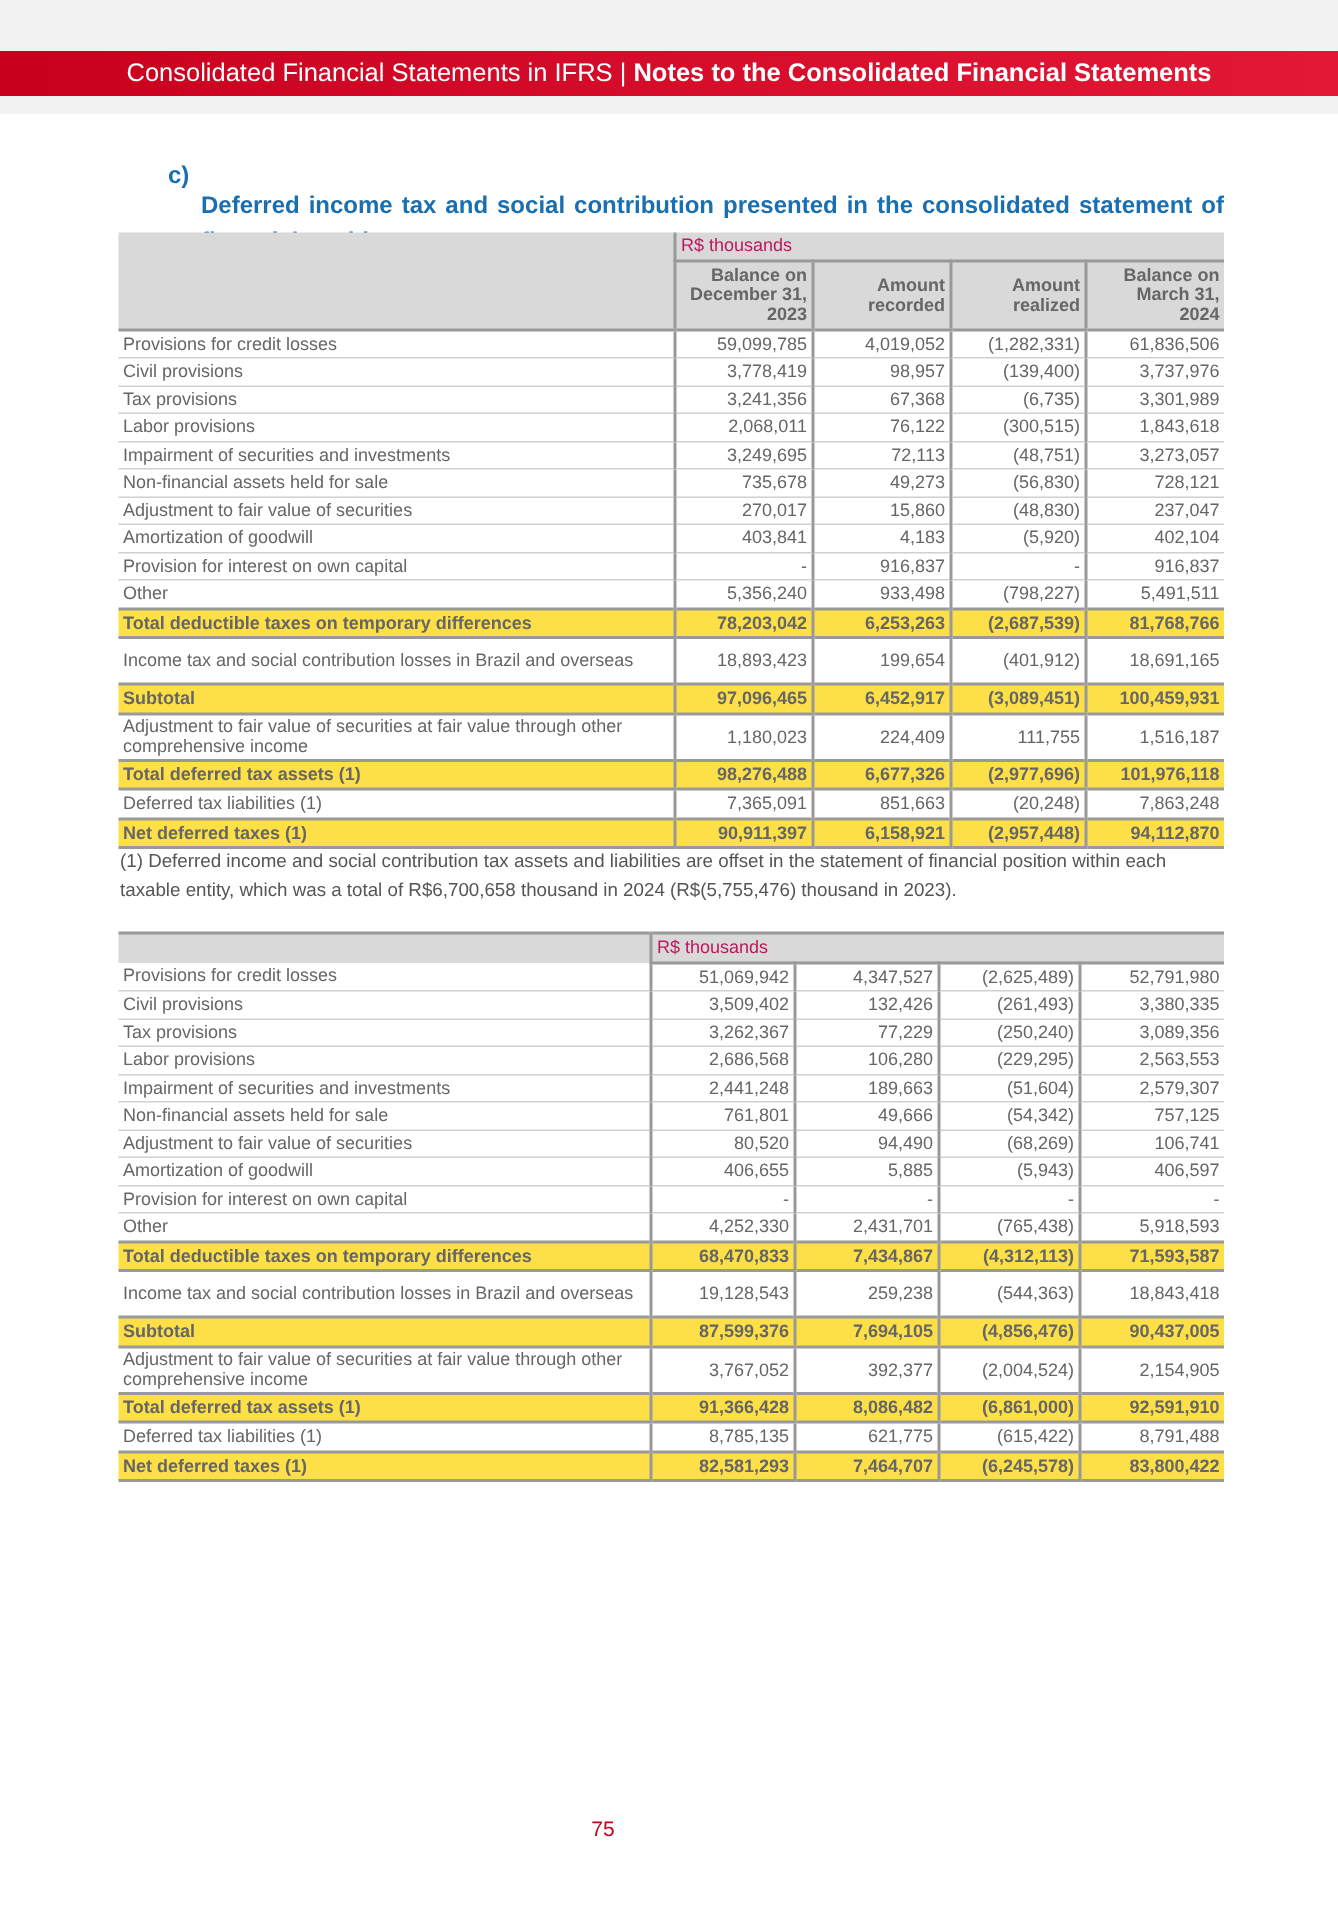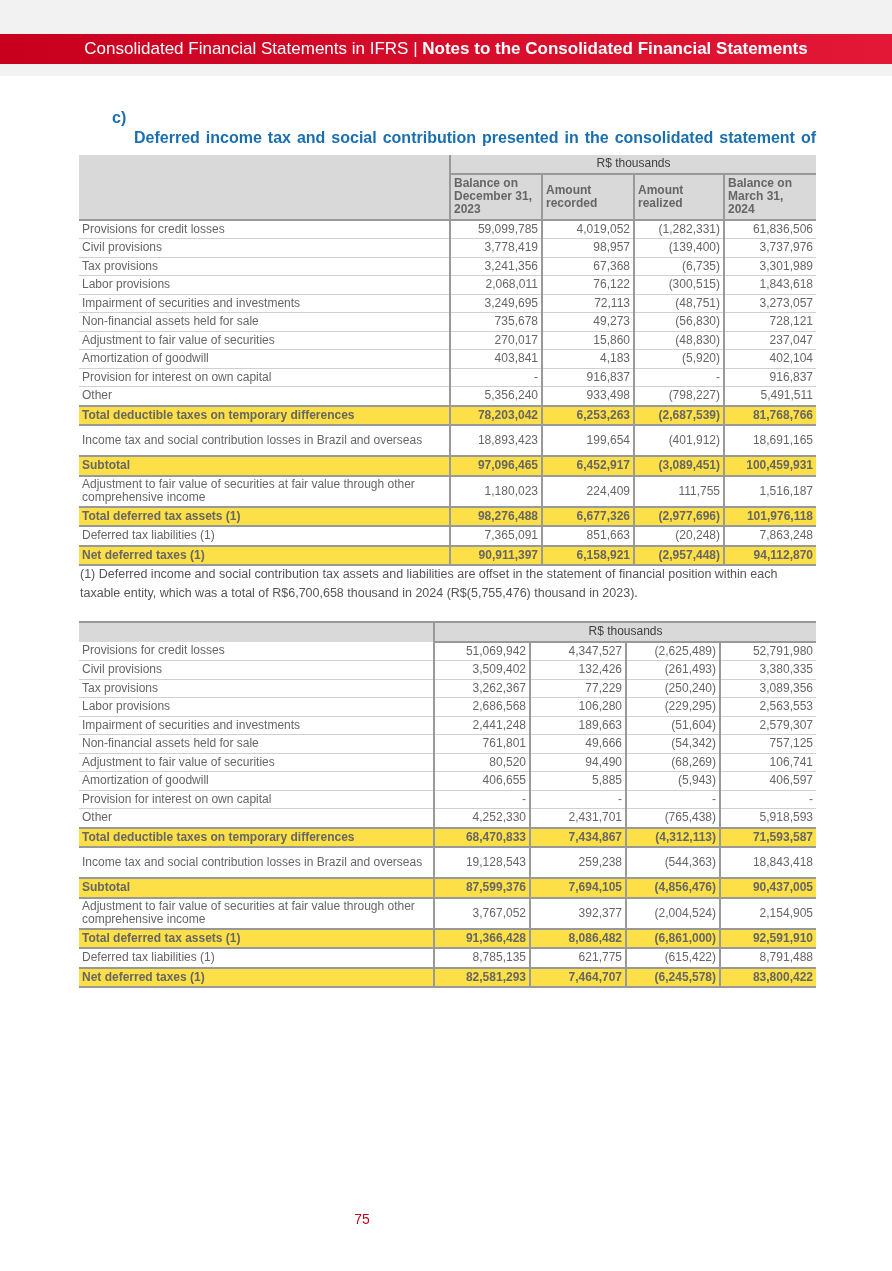--- a/index.html
+++ b/index.html
@@ -7,31 +7,31 @@
   .topstrip { position:absolute; left:0; top:0; width:892px; height:34px; background:#f2f2f2; }
   .banner { position:absolute; left:0; top:34px; width:892px; height:40px; background:linear-gradient(90deg,#c8001e,#e31837); color:#fff; font-size:17px; line-height:30px; text-align:center; white-space:nowrap; }
   .banner b { font-weight:bold; }
   .substrip { position:absolute; left:0; top:64px; width:892px; height:12px; background:#f2f2f2; }
   .title { position:absolute; left:112px; top:106px; width:704px; color:#1a6fb0; font-weight:bold; font-size:16px; line-height:24px; }
   .title .lbl { position:absolute; left:0; top:0; }
   .title .txt { margin-left:22px; display:block; text-align:justify; text-align-last:left;margin-top:20px; }
   table { position:absolute; left:79px; width:737px; border-collapse:collapse; font-size:12px; color:#666; table-layout:fixed; }
   td, th { padding:0 3px; height:17.5px; line-height:13px; border-bottom:1px solid #d0d0d0; }
   th { font-weight:bold; background:#d9d9d9; color:#666; }
-  .unitrow td { background:#d9d9d9; text-align:center; font-size:12px; color:#404040; border-bottom:2px solid #999; }
-  .hdr th { border-left:2px solid #999; text-align:left; font-size:12px; height:44px; }
+  .unitrow td { background:#d9d9d9; text-align:left; font-size:12px; color:#be185d; border-bottom:2px solid #999; }
+  .hdr th { border-left:2px solid #999; text-align:right; font-size:12px; height:44px; }
   .hdr th.blank { border-left:none; }
   .hdr { border-bottom:2px solid #999; }
   .hdr th { border-bottom:2px solid #999; }
   td.num { text-align:right; border-left:2px solid #999; }
   td.lab { text-align:left; }
   tr.tot td { background:#fde047; font-weight:bold; border-top:2px solid #999; border-bottom:2px solid #999; }
   tr.two td { height:29px; }
   .footnote { position:absolute; left:80px; top:565px; width:740px; font-size:12.5px; line-height:19px; color:#555; }
-  .pagenum { position:absolute; left:0; width:724px; top:1211px; text-align:center; color:#c8001e; font-size:14px; }
+  .pagenum { position:absolute; left:0; width:724px; top:1211px; text-align:center; color:#c8001e; font-size:14px;padding-left:40px; }
 </style>
 </head>
 <body>
 
 <div class="topstrip"></div>
 <div class="banner">
   <span>Consolidated Financial Statements in IFRS</span><span> | </span><b>Notes to the Consolidated Financial Statements</b>
 </div>
 <div class="substrip"></div>
 

